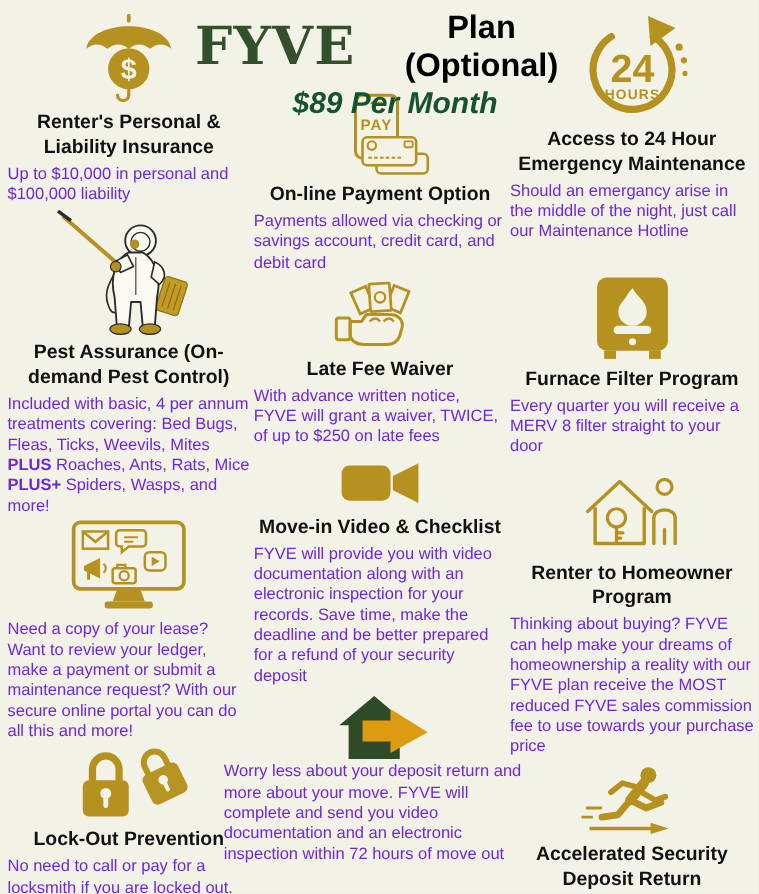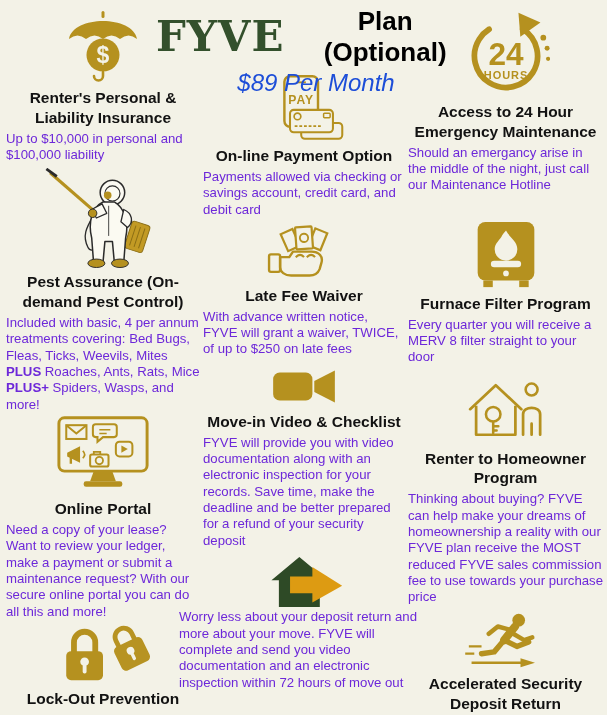--- a/index.html
+++ b/index.html
@@ -9,21 +9,21 @@
     background: #F3F2E7;
     font-family: "Liberation Sans", sans-serif;
   }
   .header { position: absolute; top: 6px; left: 156px; width: 320px; text-align: center; z-index: 2; }
   .title-row { display: flex; align-items: center; justify-content: center; gap: 10px; }
   .logo {
     font-family: "DejaVu Serif", serif; font-weight: bold; font-size: 42px;
     color: #33502C; letter-spacing: 1px; line-height: 1;
   }
   .title { font-size: 26px; font-weight: bold; color: #000000; }
-  .price { font-size: 24px; font-weight: normal; font-style: italic; color: #1d4ed8; margin-top: 1px; }
+  .price { font-size: 24px; font-weight: bold; font-style: italic; color: #14532d; margin-top: 1px; }
 
   .columns {
     position: absolute; inset: 0; display: grid;
     grid-template-columns: 194px 202px 195px; column-gap: 3px;
     padding-left: 6px; z-index: 1;
   }
   .col { display: flex; flex-direction: column; align-items: center; }
   .col-left  { padding-top: 6px; }
   .col-mid   { padding-top: 74px; }
   .col-right { padding-top: 10px; }
@@ -124,21 +124,20 @@
             <path d="M13,40 L27,33 V51 L13,44 Z" fill="#B5911F"></path>
             <path d="M17,45 v7" stroke="#B5911F" stroke-width="2.6"></path>
             <path d="M30,38 q4,4 0,8" stroke="#B5911F" stroke-width="1.8" fill="none"></path>
             <rect x="38" y="42" width="20" height="13" rx="2" stroke="#B5911F" stroke-width="2.2" fill="none"></rect>
             <circle cx="48" cy="48.5" r="4" stroke="#B5911F" stroke-width="2" fill="none"></circle>
             <path d="M42,42 v-3 h7 v3" stroke="#B5911F" stroke-width="2" fill="none"></path>
             <path d="M42,60 L38,71 H66 L62,60 Z" fill="#B5911F"></path>
             <rect x="31" y="71" width="42" height="6" rx="2.5" fill="#B5911F"></rect>
           </svg>
         </div>
-        <h3>Online Portal</h3>
         <p>Need a copy of your lease? Want to review your ledger, make a payment or submit a maintenance request? With our secure online portal you can do all this and more!</p>
       </section>
 
       <section class="feature f-locks">
         <div class="icon">
           <svg width="98" height="60" viewBox="0 0 100 62">
             <path d="M20,28 V18 a11,11 0 0 1 22,0 v10" stroke="#B5911F" stroke-width="6" fill="none"></path>
             <rect x="12" y="27" width="38" height="30" rx="5" fill="#B5911F"></rect>
             <circle cx="31" cy="38" r="4.5" fill="#F3F2E7"></circle>
             <rect x="29" y="41" width="4" height="9" rx="1.8" fill="#F3F2E7"></rect>

